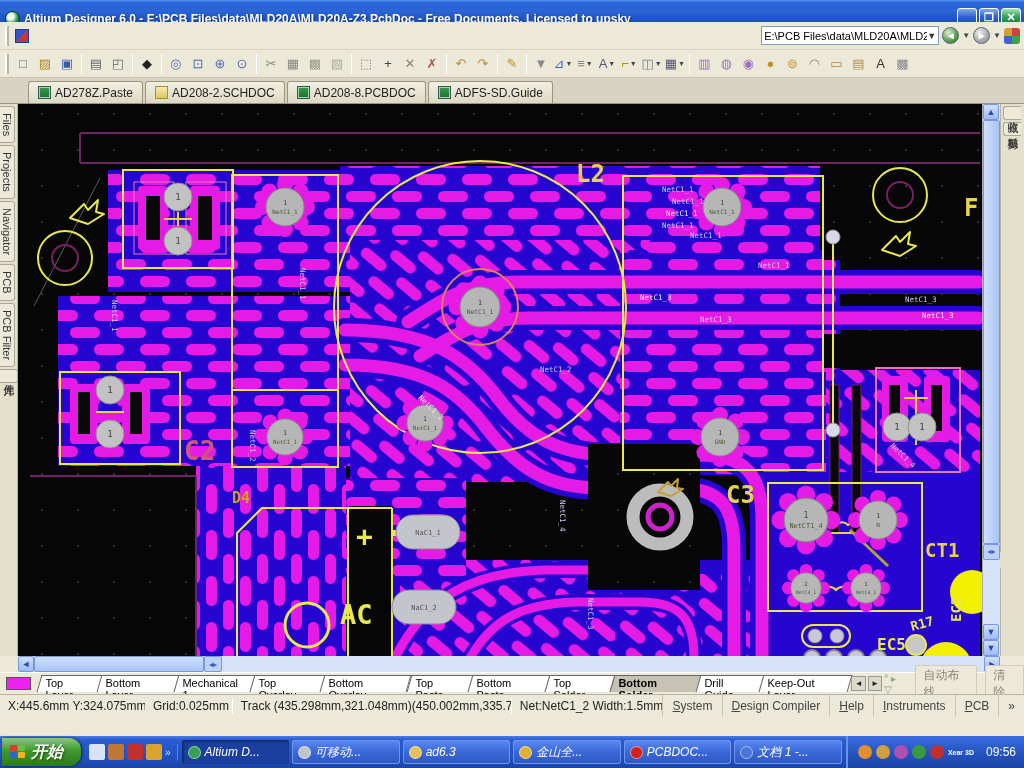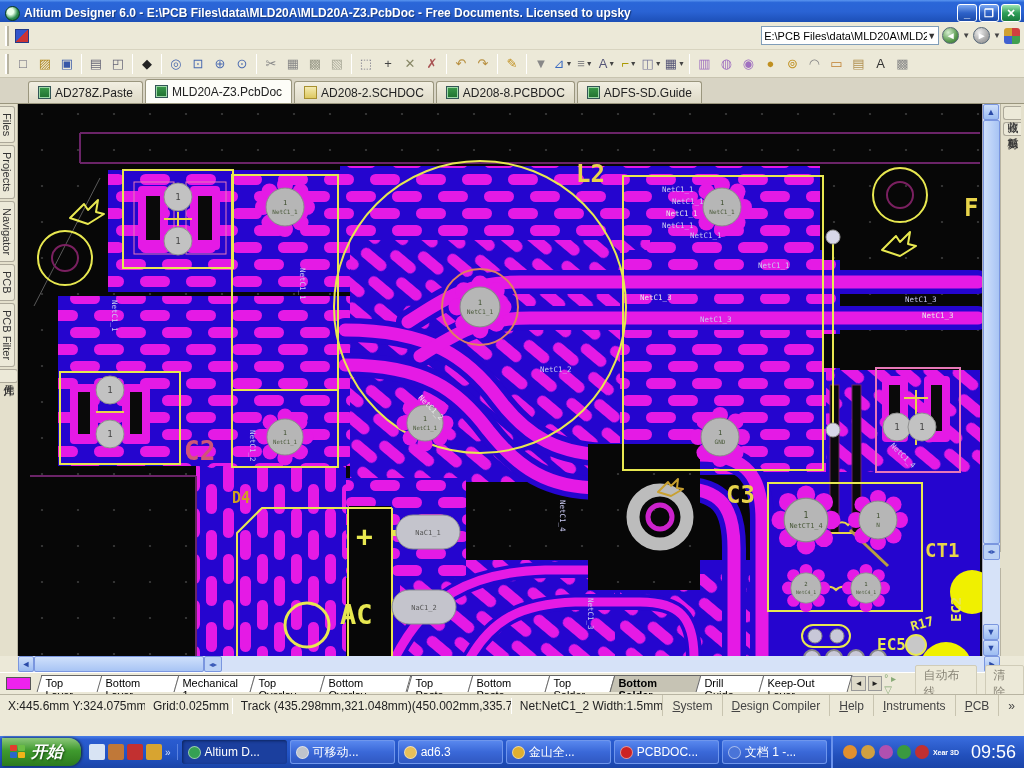--- a/index.html
+++ b/index.html
@@ -2,21 +2,21 @@
 <html><head>
 <meta charset="utf-8">
 <style>
   html,body{margin:0;padding:0;background:#555;}
   *{box-sizing:border-box;}
   .screen{position:relative;width:1024px;height:768px;overflow:hidden;
           font-family:"Liberation Sans",sans-serif;font-size:12px;background:#ece9d8;}
   
   .titlebar{position:absolute;left:0;top:0;width:1024px;height:26px;
     background:linear-gradient(180deg,#5a96f0 0%,#2a66d8 10%,#2a63d4 45%,#1747ab 100%);
-    display:flex;align-items:center;padding:0 3px;color:#fff;}
+    display:flex;align-items:flex-end;padding:0 3px;color:#fff;}
   .titlebar .appicon{width:15px;height:15px;border-radius:50%;margin:0 4px 0 2px;
     background:radial-gradient(circle at 35% 35%,#eaffea 0 25%,#2f8f4f 60%,#0c4f28 100%);
     border:1px solid #0b3a1e;flex:0 0 auto;}
   .titlebar .title{flex:1;font-weight:bold;font-size:12px;text-shadow:1px 1px 1px #13357a;
     white-space:nowrap;overflow:hidden;}
   .winbtn{width:20px;height:18px;margin-left:2px;border-radius:3px;color:#fff;font-weight:bold;
     font-size:11px;line-height:16px;text-align:center;border:1px solid #fff;
     background:linear-gradient(180deg,#7da9f2,#2e62c8 50%,#1c4aa8);}
   .winbtn.close{background:linear-gradient(180deg,#9fe7b4,#2f9e58 50%,#177a3c);}
   
@@ -108,31 +108,31 @@
     display:flex;align-items:center;}
   .startbtn{height:28px;margin:0 2px;padding:0 18px 0 8px;border-radius:0 12px 12px 0;
     background:linear-gradient(180deg,#8cc77a,#3f9a2e 45%,#2c7a1e);display:flex;align-items:center;gap:5px;
     color:#fff;font-size:16px;font-style:italic;font-weight:bold;text-shadow:1px 1px 2px #1a4a10;
     box-shadow:1px 0 3px #123;}
   .winflag{width:16px;height:14px;display:grid;grid-template-columns:7px 7px;grid-template-rows:6px 6px;gap:1px;}
   .winflag i{border-radius:1px;}
   .qlbar{display:flex;align-items:center;gap:3px;padding:0 6px;border-right:1px solid #5a82e0;}
   .qlicon{width:16px;height:16px;border-radius:2px;}
   .chev{color:#cfe0ff;font-size:10px;}
-  .taskbtns{flex:1;display:flex;gap:3px;padding:0 4px;overflow:hidden;}
+  .taskbtns{flex:1;display:flex;gap:3px;padding:0 4px;overflow:hidden;font-style:italic;}
   .taskbtn{flex:0 1 118px;min-width:70px;height:24px;border-radius:3px;display:flex;align-items:center;gap:4px;
     padding:0 6px;color:#fff;font-size:12px;white-space:nowrap;overflow:hidden;
     background:linear-gradient(180deg,#5b8af0,#3a68d8 50%,#2f57c0);box-shadow:inset 0 0 0 1px #6f96ec;}
   .taskbtn.active{background:#1b3f9e;box-shadow:inset 1px 1px 3px #0c245e;}
   .ticon{width:13px;height:13px;border-radius:50%;flex:0 0 auto;border:1px solid rgba(255,255,255,.5);}
   .tray{height:32px;display:flex;align-items:center;gap:4px;padding:0 8px 0 10px;
     background:linear-gradient(180deg,#3a6ee0,#2250bc 60%,#1a44a8);border-left:2px solid #6a92ec;color:#fff;}
   .tricon{width:14px;height:14px;border-radius:3px;}
   .xear{font-size:7px;font-weight:bold;line-height:7px;color:#fff;text-align:center;}
-  .clock{font-size:18px;color:#fff;margin-left:4px;}
+  .clock{font-size:12px;color:#fff;margin-left:4px;}
   svg text{font-family:"DejaVu Sans Mono","Liberation Mono",monospace;}
 </style>
 </head>
 <body>
 
 <div class="screen">
 
   <div class="titlebar">
     <div class="appicon"></div>
     <div class="title">Altium Designer 6.0 - E:\PCB Files\data\MLD20A\MLD20A-Z3.PcbDoc - Free Documents. Licensed to upsky</div>
@@ -289,24 +289,20 @@
         <div class="tbtn">
           <span style="color: rgb(136, 136, 136);">▩</span>
         </div>
       </div>
   </div>
 
   <div class="doctabs" id="doc-tabs">
       <div class="dtab">
         <span class="dicon pcb"></span>
         <span>AD278Z.Paste</span>
-      </div>
-      <div class="dtab active">
-        <span class="dicon pcb"></span>
-        <span>MLD20A-Z3.PcbDoc</span>
       </div>
       <div class="dtab">
         <span class="dicon sch"></span>
         <span>AD208-2.SCHDOC</span>
       </div>
       <div class="dtab">
         <span class="dicon pcb"></span>
         <span>AD208-8.PCBDOC</span>
       </div>
       <div class="dtab">

